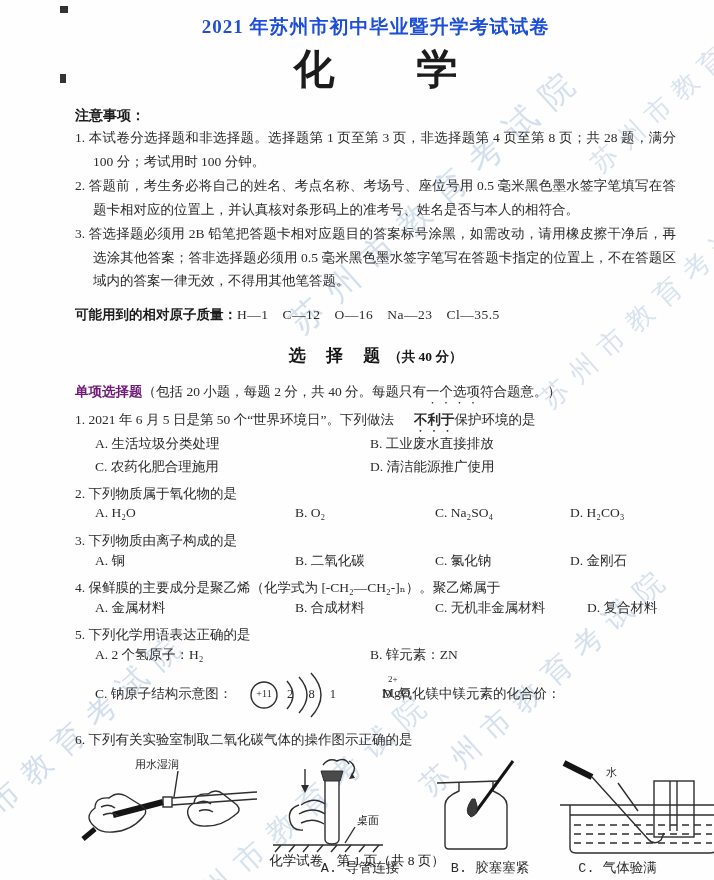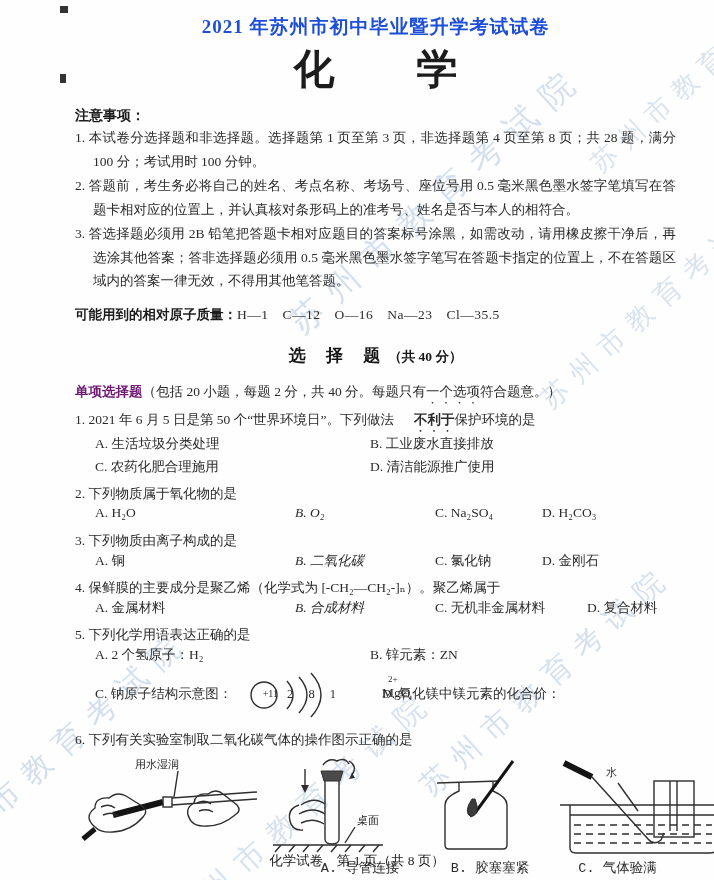--- a/index.html
+++ b/index.html
@@ -27,26 +27,26 @@
     text-emphasis:filled dot;text-emphasis-position:under right;margin-left:20px;
   }
   .dots{
     -webkit-text-emphasis:filled dot;-webkit-text-emphasis-position:under right;
     text-emphasis:filled dot;text-emphasis-position:under right;
   }
   .stem{font-size:13.5px;line-height:22px;margin-top:2px;}
   .row{position:relative;height:23px;font-size:13.5px;}
   .row span{position:absolute;top:0;white-space:nowrap;}
   .c0{left:20px;} .c1{left:295px;}
-  .f0{left:20px;} .f1{left:220px;font-style:italic;} .f2{left:360px;} .f3{left:467px;} .f3b{left:512px;}
+  .f0{left:20px;} .f1{left:220px;} .f2{left:360px;} .f3{left:495px;} .f3b{left:512px;}
   .atomrow{height:52px;}
   .atomrow .lbl{top:16px;}
   .atom{position:absolute;left:168px;top:0;width:104px;height:52px;}
   .atom svg{position:absolute;left:0;top:0;}
-  .atom .nuc{position:absolute;left:7px;top:19px;font-size:10px;width:28px;text-align:right;letter-spacing:0;}
+  .atom .nuc{position:absolute;left:7px;top:19px;font-size:10px;width:28px;text-align:center;letter-spacing:0;}
   .atom .shells{position:absolute;left:44px;top:18px;font-size:12.5px;letter-spacing:6px;}
   .mgo{position:relative;display:inline-block;}
   .mgo .val{position:absolute;left:6px;top:-11px;font-size:9px;letter-spacing:0;}
   .figures{display:flex;margin-top:4px;height:122px;}
   .figbox{position:relative;}
   .figbox .ann{position:absolute;font-size:11px;color:#222;white-space:nowrap;z-index:3;}
   .figbox .cap{position:absolute;bottom:0;width:100%;text-align:center;font-size:13.5px;font-family:Liberation Mono, monospace;}
   .fa{width:190px;} .fb{width:150px;} .fc{width:135px;} .fd{width:190px;}
   .footer{position:absolute;bottom:10px;left:0;width:100%;text-align:center;font-size:13.5px;z-index:2;color:#222;}
   .wm{position:absolute;z-index:1;color:#9fb9da;font-family:"Liberation Serif","DejaVu Serif",serif;

